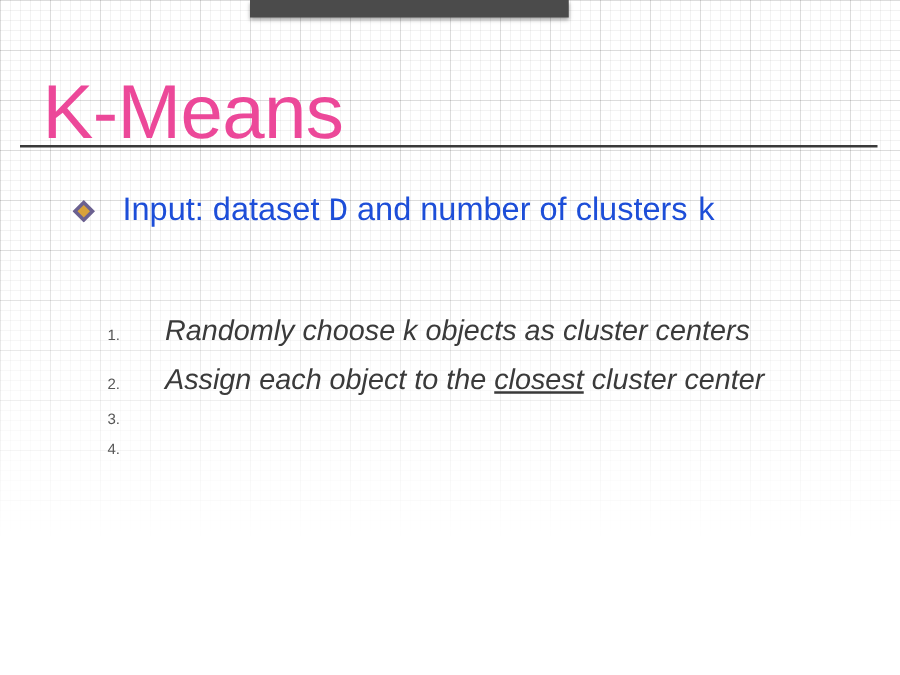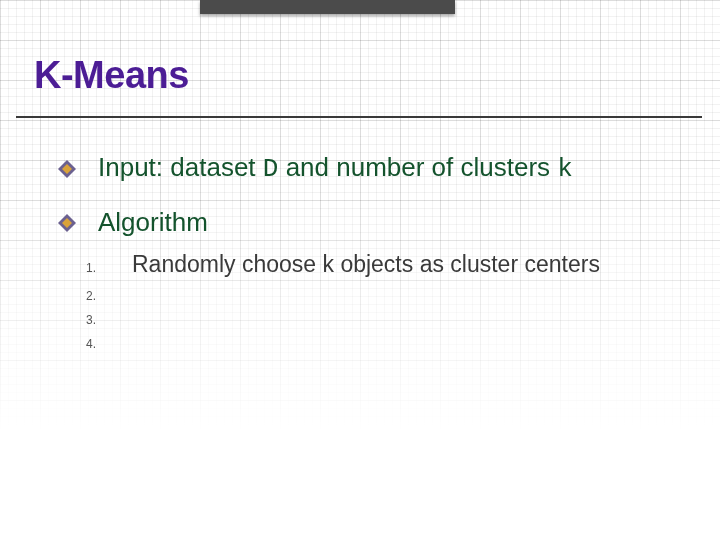--- a/index.html
+++ b/index.html
@@ -23,45 +23,44 @@
   }
   .topbar {
     position: absolute; top: 0; left: 200px;
     width: 255px; height: 14px;
     background: #4b4b4b;
     box-shadow: 0 2px 3px rgba(0,0,0,.35);
   }
   .content { position: absolute; inset: 0; }
   .title {
     position: absolute; left: 34px; top: 54px;
-    font-size: 38px; color: #4c1d95;
+    font-size: 61px; color: #ec4899;
     letter-spacing: -0.5px;
-    font-weight: bold;
   }
   .hr {
     position: absolute; left: 16px; right: 18px; top: 116px;
     height: 2px; background: #3a3a3a;
   }
   .bullets {
     position: absolute; left: 58px; top: 152px; right: 28px;
   }
   .bullet-row { display: flex; align-items: center; margin-bottom: 22px; }
   .diamond-icon { margin-right: 22px; display: inline-flex; }
-  .bullet-text { font-size: 26px; color: #14532d; line-height: 1.2; }
+  .bullet-text { font-size: 26px; color: #1d4ed8; line-height: 1.2; }
   .mono { font-family: "Courier New", Courier, monospace; }
   .steps {
     position: absolute; left: 86px; top: 250px; right: 28px;
   }
   .step-row { display: flex; align-items: baseline; margin-bottom: 10px; }
   .step-num {
     width: 46px; flex: 0 0 46px;
     font-size: 12px; color: #555;
     text-align: left;
   }
-  .step-text { font-size: 23px; color: #3a3a3a; line-height: 1.25; }
+  .step-text { font-size: 23px; color: #3a3a3a; line-height: 1.25; font-style: italic; }
   .step-text .u { text-decoration: underline; }
 </style>
 </head>
 <body>
 
 <div class="grid"></div>
 <div class="topbar"></div>
 
 <div class="content">
   <div class="title">K-Means</div>
@@ -74,39 +73,33 @@
         <svg width="18" height="18" viewBox="0 0 18 18">
           <rect x="9" y="0" width="12.73" height="12.73" transform="rotate(45 9 0)" fill="#6b6190"></rect>
           <rect x="9" y="4" width="7.07" height="7.07" transform="rotate(45 9 4)" fill="#d9a23a"></rect>
         </svg>
       </span>
       <span class="bullet-text">
         <span>Input: dataset </span><span class="mono">D</span><span> and number of clusters </span><span class="mono">k</span>
       </span>
     </div>
 
-    <div class="bullet-row">
-      <span class="diamond-icon">
-        <svg width="18" height="18" viewBox="0 0 18 18">
-          <rect x="9" y="0" width="12.73" height="12.73" transform="rotate(45 9 0)" fill="#6b6190"></rect>
-          <rect x="9" y="4" width="7.07" height="7.07" transform="rotate(45 9 4)" fill="#d9a23a"></rect>
-        </svg>
-      </span>
-      <span class="bullet-text">Algorithm</span>
-    </div>
 
   </div>
 
   <div class="steps">
     <div class="step-row">
       <span class="step-num">1.</span>
       <span class="step-text">Randomly choose k objects as cluster centers</span>
     </div>
     <div class="step-row">
       <span class="step-num">2.</span>
+      <span class="step-text">
+        <span>Assign each object to the </span><span class="u">closest</span><span> cluster center</span>
+      </span>
     </div>
     <div class="step-row">
       <span class="step-num">3.</span>
     </div>
     <div class="step-row">
       <span class="step-num">4.</span>
     </div>
   </div>
 </div>
 

